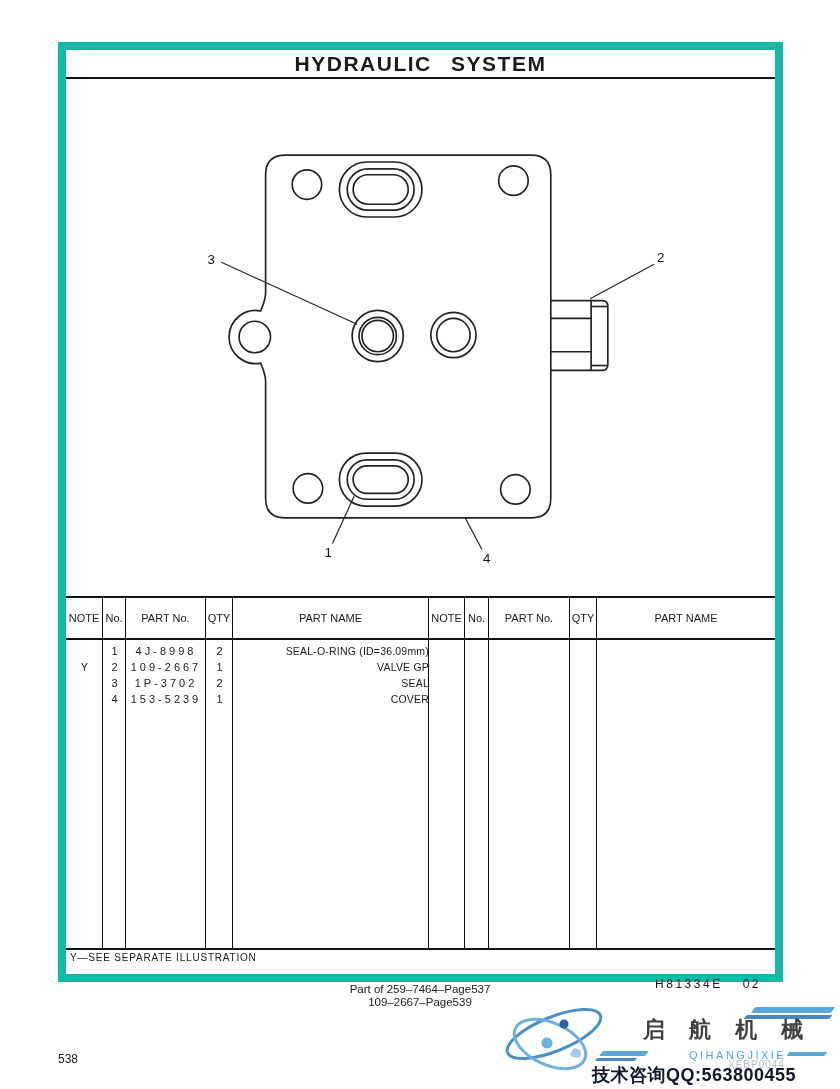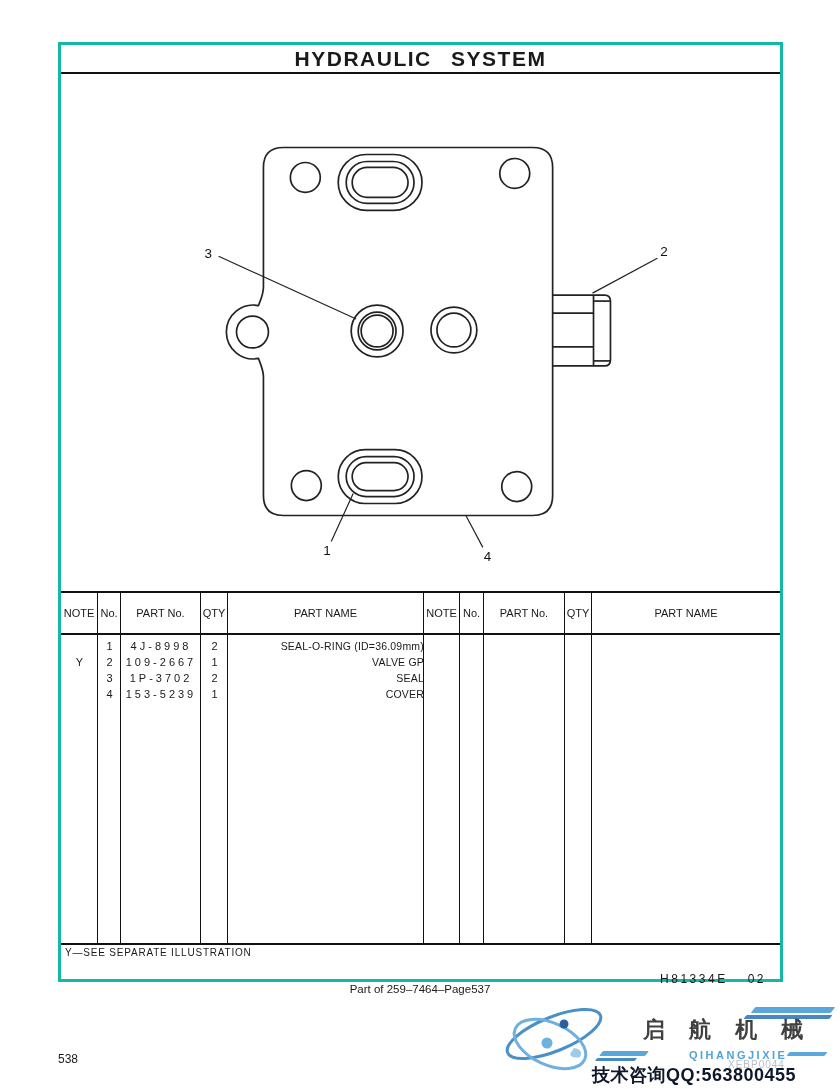--- a/index.html
+++ b/index.html
@@ -1,20 +1,20 @@
 <!DOCTYPE html>
 <html><head>
 <meta charset="utf-8">
 <style>
   * { margin:0; padding:0; box-sizing:border-box; }
   body { background:#fff; font-family:"Liberation Sans", sans-serif; }
   .page { position:relative; width:840px; height:1089px; background:#fff; color:#1a1a1a; overflow:hidden; }
 
   
-  .sheet { position:absolute; left:58px; top:42px; width:725px; height:940px; border:3px solid #14b8a6; background:#fff; }
+  .sheet { position:absolute; left:58px; top:42px; width:725px; height:940px; border:8px solid #14b8a6; background:#fff; }
   .title-row { height:29px; border-bottom:2px solid #111; display:flex; align-items:center; justify-content:center; }
   .title-row span { font-size:21px; font-weight:bold; letter-spacing:1.5px; word-spacing:12px; }
 
   .drawing-area { position:relative; height:517px; }
   .drawing-area svg { display:block; width:100%; height:100%; }
   .draw-stroke { fill:none; stroke:#222; stroke-width:1.7; }
   .leader { fill:none; stroke:#222; stroke-width:1.2; }
   .callout-num { font-family:"Liberation Sans",sans-serif; font-size:13.5px; fill:#111; }
 
   
@@ -43,21 +43,21 @@
   .caption { position:absolute; left:0; top:983px; width:840px; text-align:center; }
   .caption-title { font-size:15.5px; font-weight:bold; letter-spacing:0.5px; word-spacing:6px; }
   .caption-title .faded { color:#b6b6be; }
   .caption-sub { font-size:11.5px; line-height:13px; }
   .page-number { position:absolute; left:58px; top:1052px; font-size:12px; }
 
   
   .watermark { position:absolute; left:500px; top:1002px; width:340px; height:86px; }
   .wm-logo { position:absolute; left:0; top:0; }
   .wm-brand { position:absolute; left:143px; top:13px; font-size:22px; font-weight:bold; letter-spacing:9px; color:#404040; white-space:nowrap; }
-  .wm-latin { position:absolute; left:189px; top:47px; font-size:11px; font-weight:bold; letter-spacing:2.5px; color:#4fa3da; }
+  .wm-latin { position:absolute; left:189px; top:47px; font-size:11px; font-weight:normal; letter-spacing:2.5px; color:#4fa3da; }
   .wm-code { position:absolute; left:228px; top:57px; font-size:10px; color:#b9bec7; letter-spacing:1px; }
   .wm-contact { position:absolute; left:92px; top:61px; font-size:18px; font-weight:bold; color:#0f172a; letter-spacing:0.5px; white-space:nowrap; }
   .swoosh { position:absolute; transform:skewX(-38deg); border-radius:1px; }
   .sw1 { left:253px; top:5px;  width:80px; height:6px; background:#5aa7dc; }
   .sw2 { left:245px; top:13px; width:86px; height:4px; background:#4689c2; }
   .sw3 { left:101px; top:49px; width:46px; height:5px; background:#5aa7dc; }
   .sw4 { left:96px;  top:56px; width:40px; height:3px; background:#4689c2; }
   .sw5 { left:288px; top:50px; width:38px; height:4px; background:#5aa7dc; }
 </style>
 </head>
@@ -214,20 +214,21 @@
       <div class="doc-code">
         <span>H81334E</span>
         <span>02</span>
       </div>
     </div>
 
   </div>
 
   <div class="caption">
     <div class="caption-sub">Part of 259–7464–Page537</div>
+    <div class="caption-sub">109–2667–Page539</div>
   </div>
 
   <div class="page-number">538</div>
 
   <div class="watermark">
     <svg class="wm-logo" width="120" height="84" viewBox="0 0 120 84">
       <ellipse cx="54" cy="32" rx="50" ry="17" fill="none" stroke="#4a90c8" stroke-width="3" transform="rotate(-22 54 32)"></ellipse>
       <ellipse cx="50" cy="42" rx="38" ry="21" fill="none" stroke="#6fb0de" stroke-width="3" transform="rotate(24 50 42)"></ellipse>
       <circle cx="64" cy="22" r="4.5" fill="#2c5f9e"></circle>
       <circle cx="47" cy="41" r="5.5" fill="#6db3e0"></circle>

